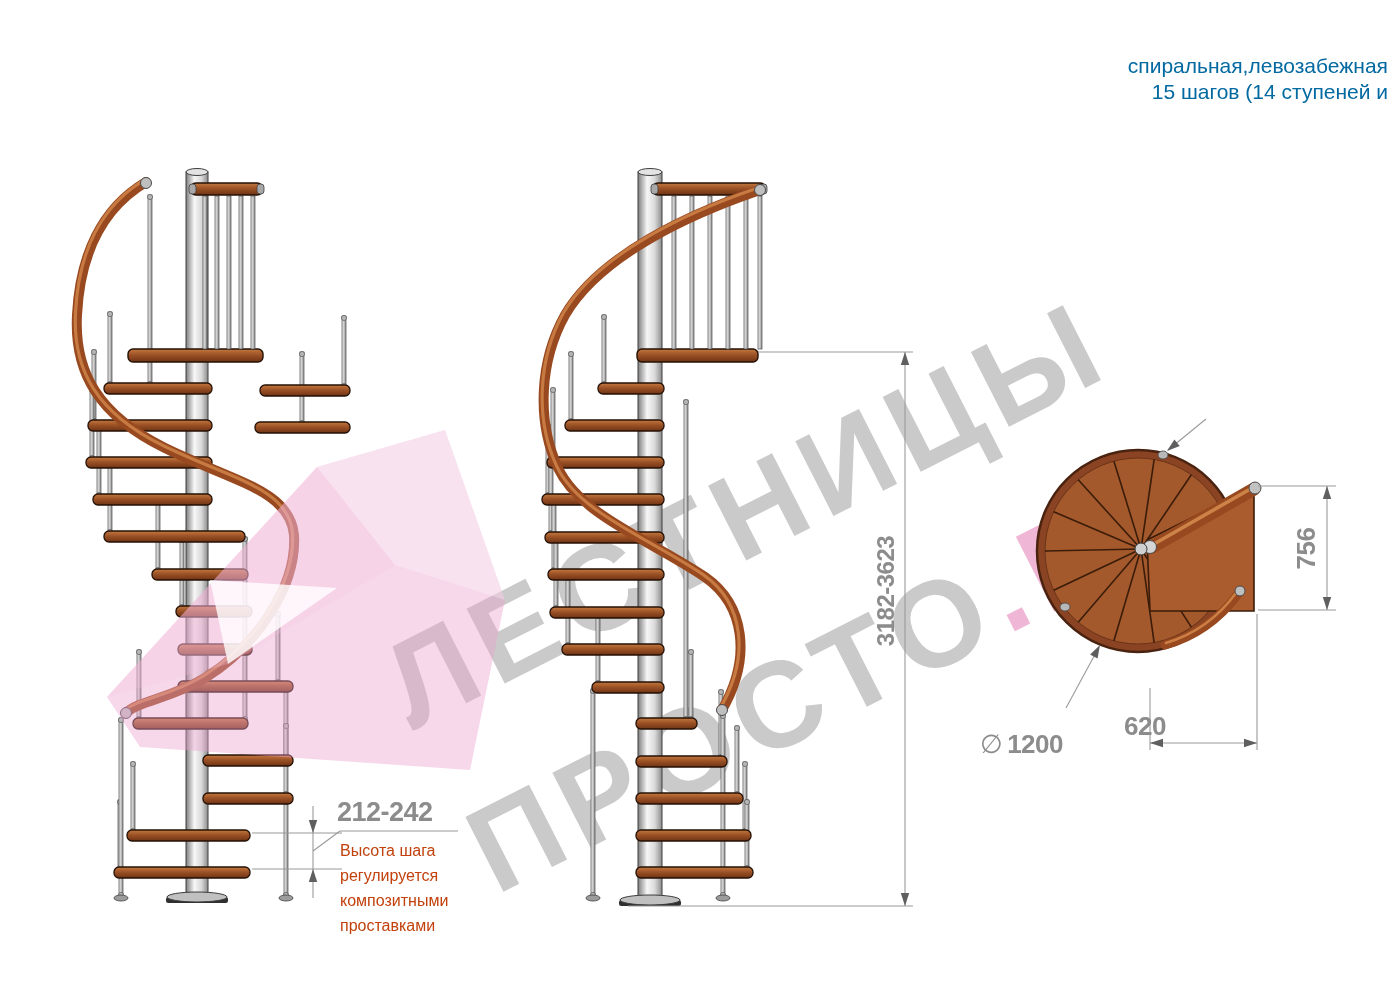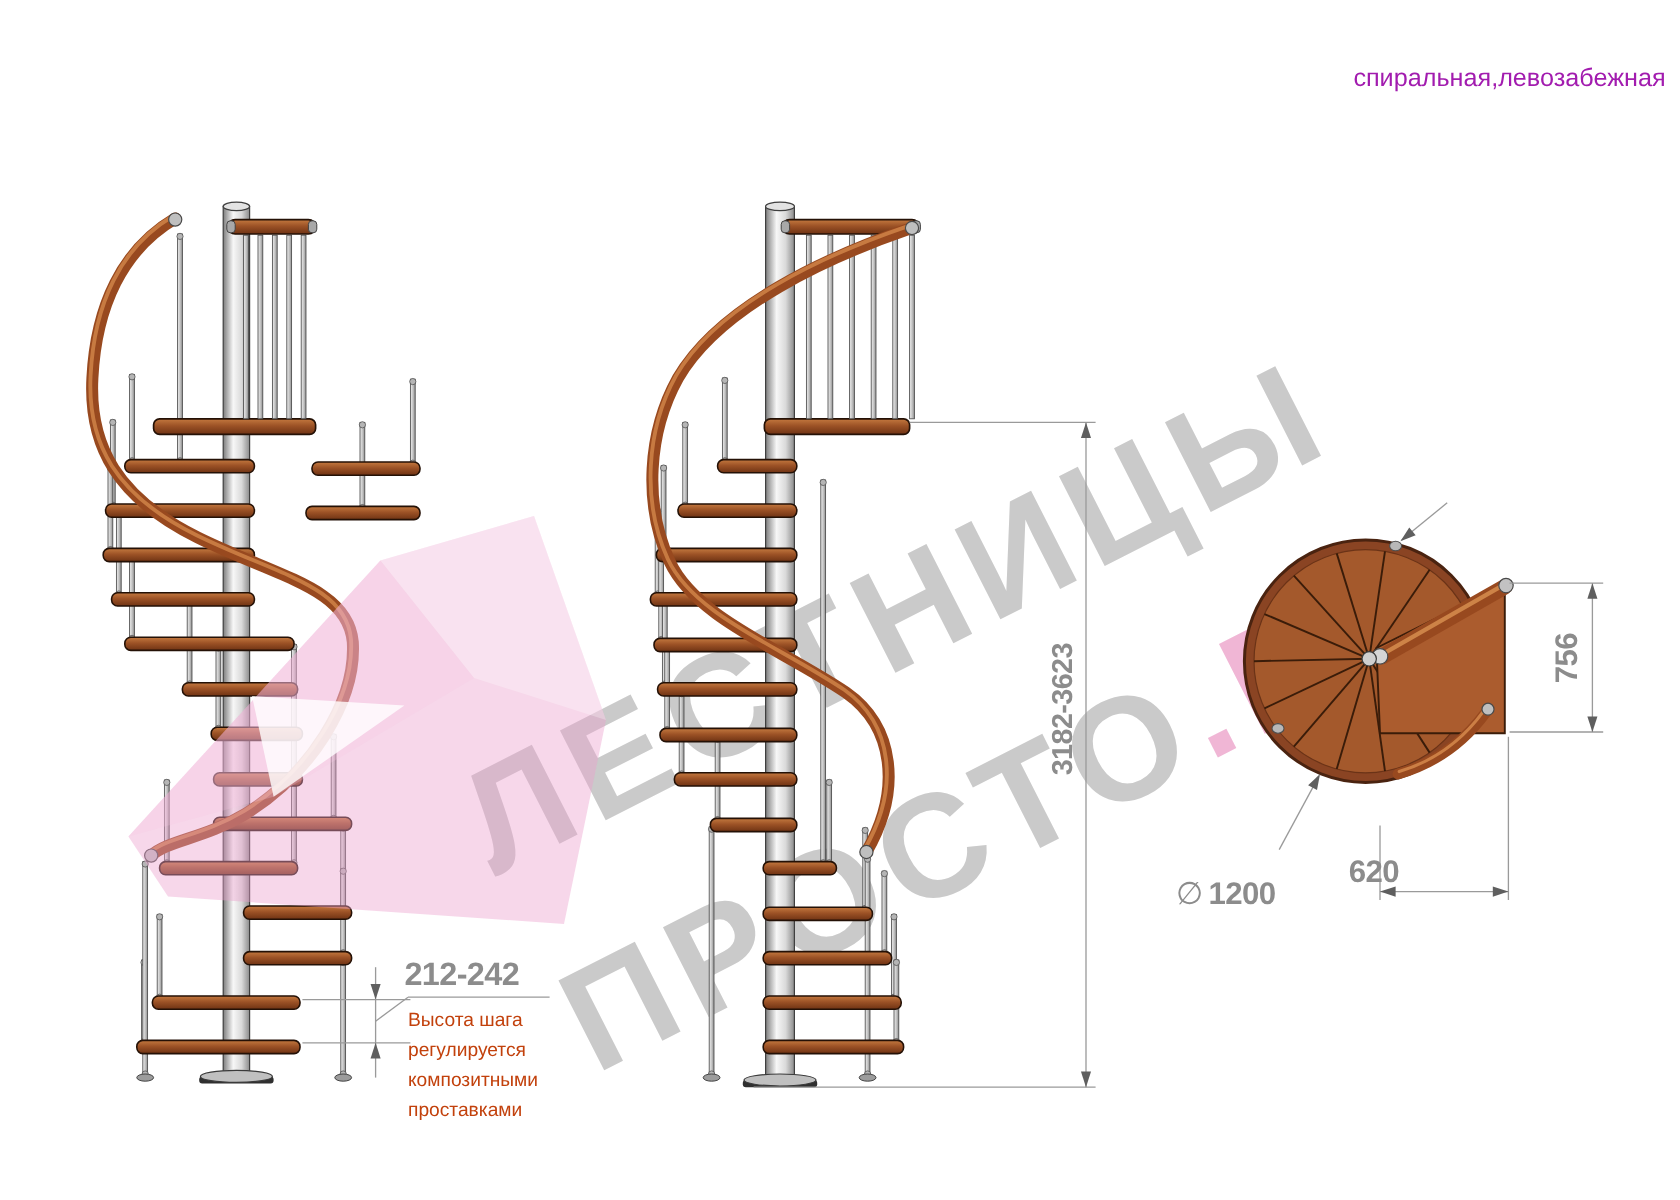--- a/index.html
+++ b/index.html
@@ -7,21 +7,21 @@
           font-family:"Liberation Sans","DejaVu Sans",sans-serif;}
   
   #watermark{position:absolute;left:380px;top:350px;width:1060px;height:380px;
              transform:rotate(-27deg);z-index:1;pointer-events:none;}
   #watermark .wline{font-size:122px;font-weight:bold;letter-spacing:10px;line-height:185px;
              color:#cacaca;white-space:nowrap;}
   #watermark .accent{color:#f0b6d5;}
   #scene{position:absolute;left:0;top:0;z-index:2;}
   
   .label{position:absolute;z-index:3;white-space:nowrap;}
-  #title-block{right:12px;top:53px;text-align:right;font-size:21px;line-height:26px;color:#a21caf;}
+  #title-block{right:12px;top:53px;text-align:right;font-size:21px;line-height:26px;color:#0369a1;}
   .dim-label{color:#8c8c8c;font-weight:bold;letter-spacing:-0.5px;}
   .rot90{transform:rotate(-90deg);}
   #dim-step{left:337px;top:797px;font-size:27px;}
   #dim-note{left:340px;top:838px;font-size:16px;line-height:25px;color:#c2410c;font-weight:normal;letter-spacing:0;}
   #dim-total{left:801px;top:577px;width:170px;text-align:center;font-size:24px;}
   #dim-756{left:1266px;top:533px;width:80px;text-align:center;font-size:26px;}
   #dim-620{left:1110px;top:711px;width:70px;text-align:center;font-size:26px;}
   #dim-diam{left:980px;top:703px;font-size:26px;margin-top:26px;}
   #dim-diam .sym{font-weight:normal;margin-right:5px;}
 </style>
@@ -295,20 +295,21 @@
         <polygon points="1257,743 1244,738.8 1244,747.2" fill="#5f5f5f"></polygon>
         <line x1="1066" y1="708" x2="1099" y2="647" stroke="#9a9a9a" stroke-width="1.1"></line>
         <polygon points="1100,645 1090.1290000000001,654.445 1097.521,658.4350000000001" fill="#5f5f5f"></polygon>
         <line x1="1206" y1="419" x2="1168" y2="450" stroke="#9a9a9a" stroke-width="1.1"></line>
         <polygon points="1167,451 1179.7289999999998,445.99580000000003 1174.395,439.4942" fill="#5f5f5f"></polygon>
       </g>
   </svg>
 
   <div id="title-block" class="label">
     <div>спиральная,левозабежная</div>
+    <div>15 шагов (14 ступеней и</div>
   </div>
 
   <div id="dim-step" class="label dim-label">212-242</div>
 
   <div id="dim-note" class="label">
     <div>Высота шага</div>
     <div>регулируется</div>
     <div>композитными</div>
     <div>проставками</div>
   </div>

